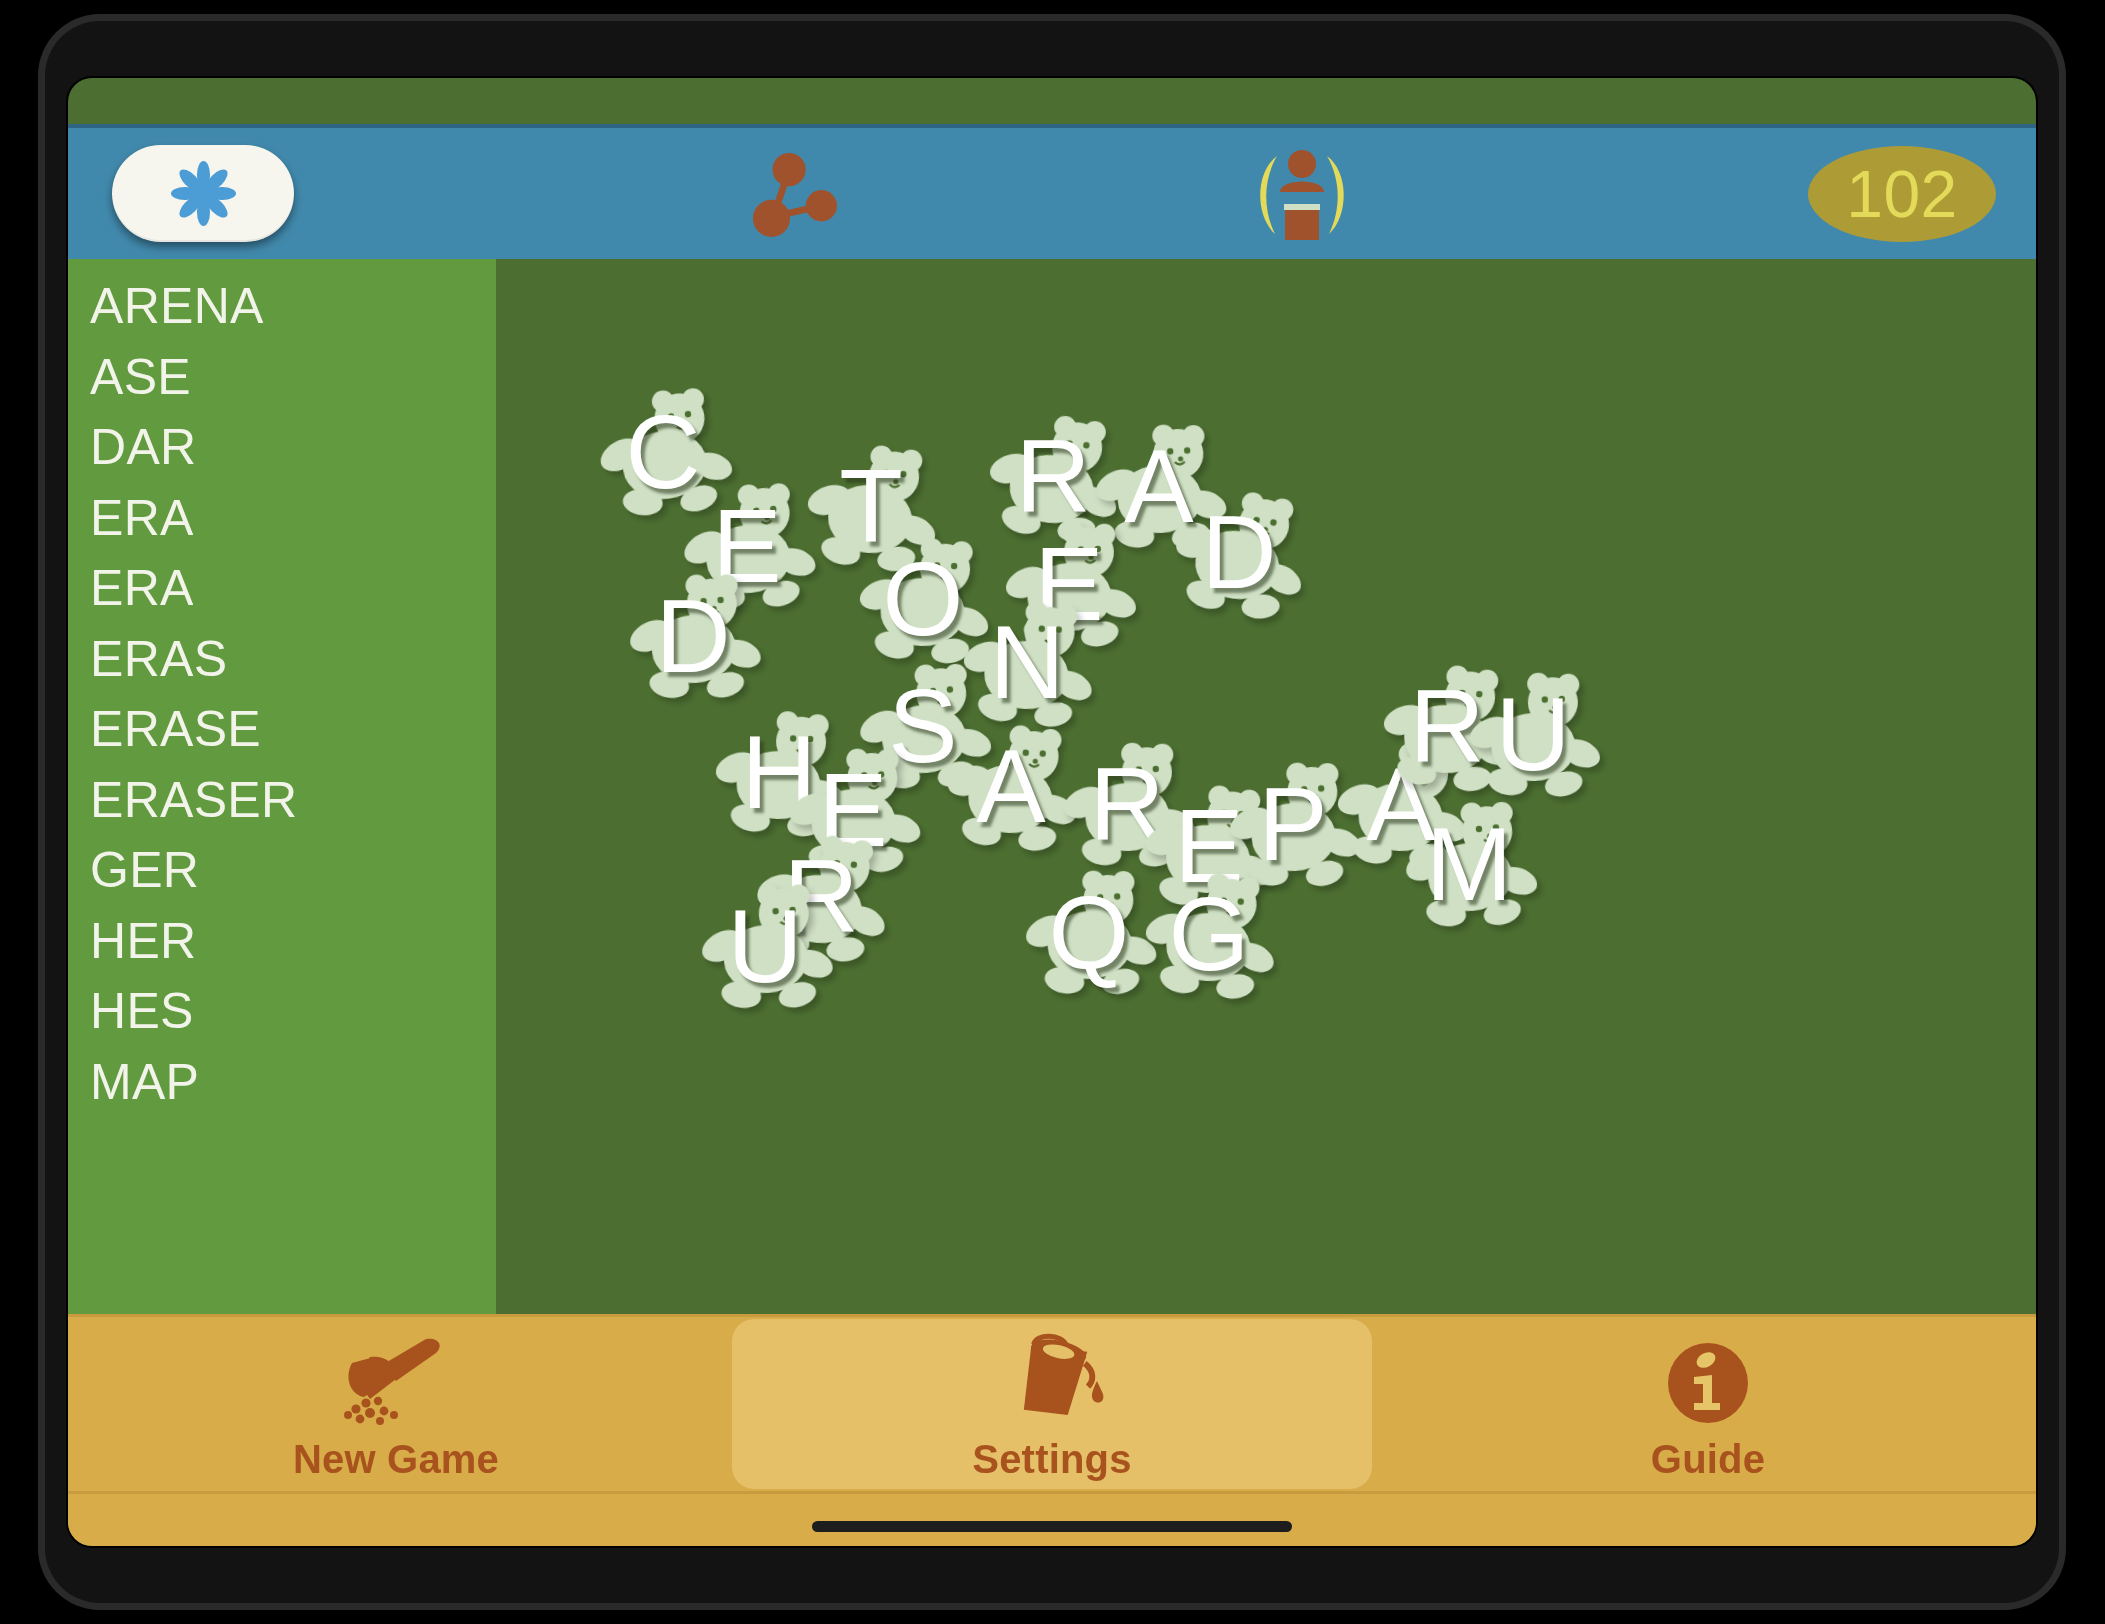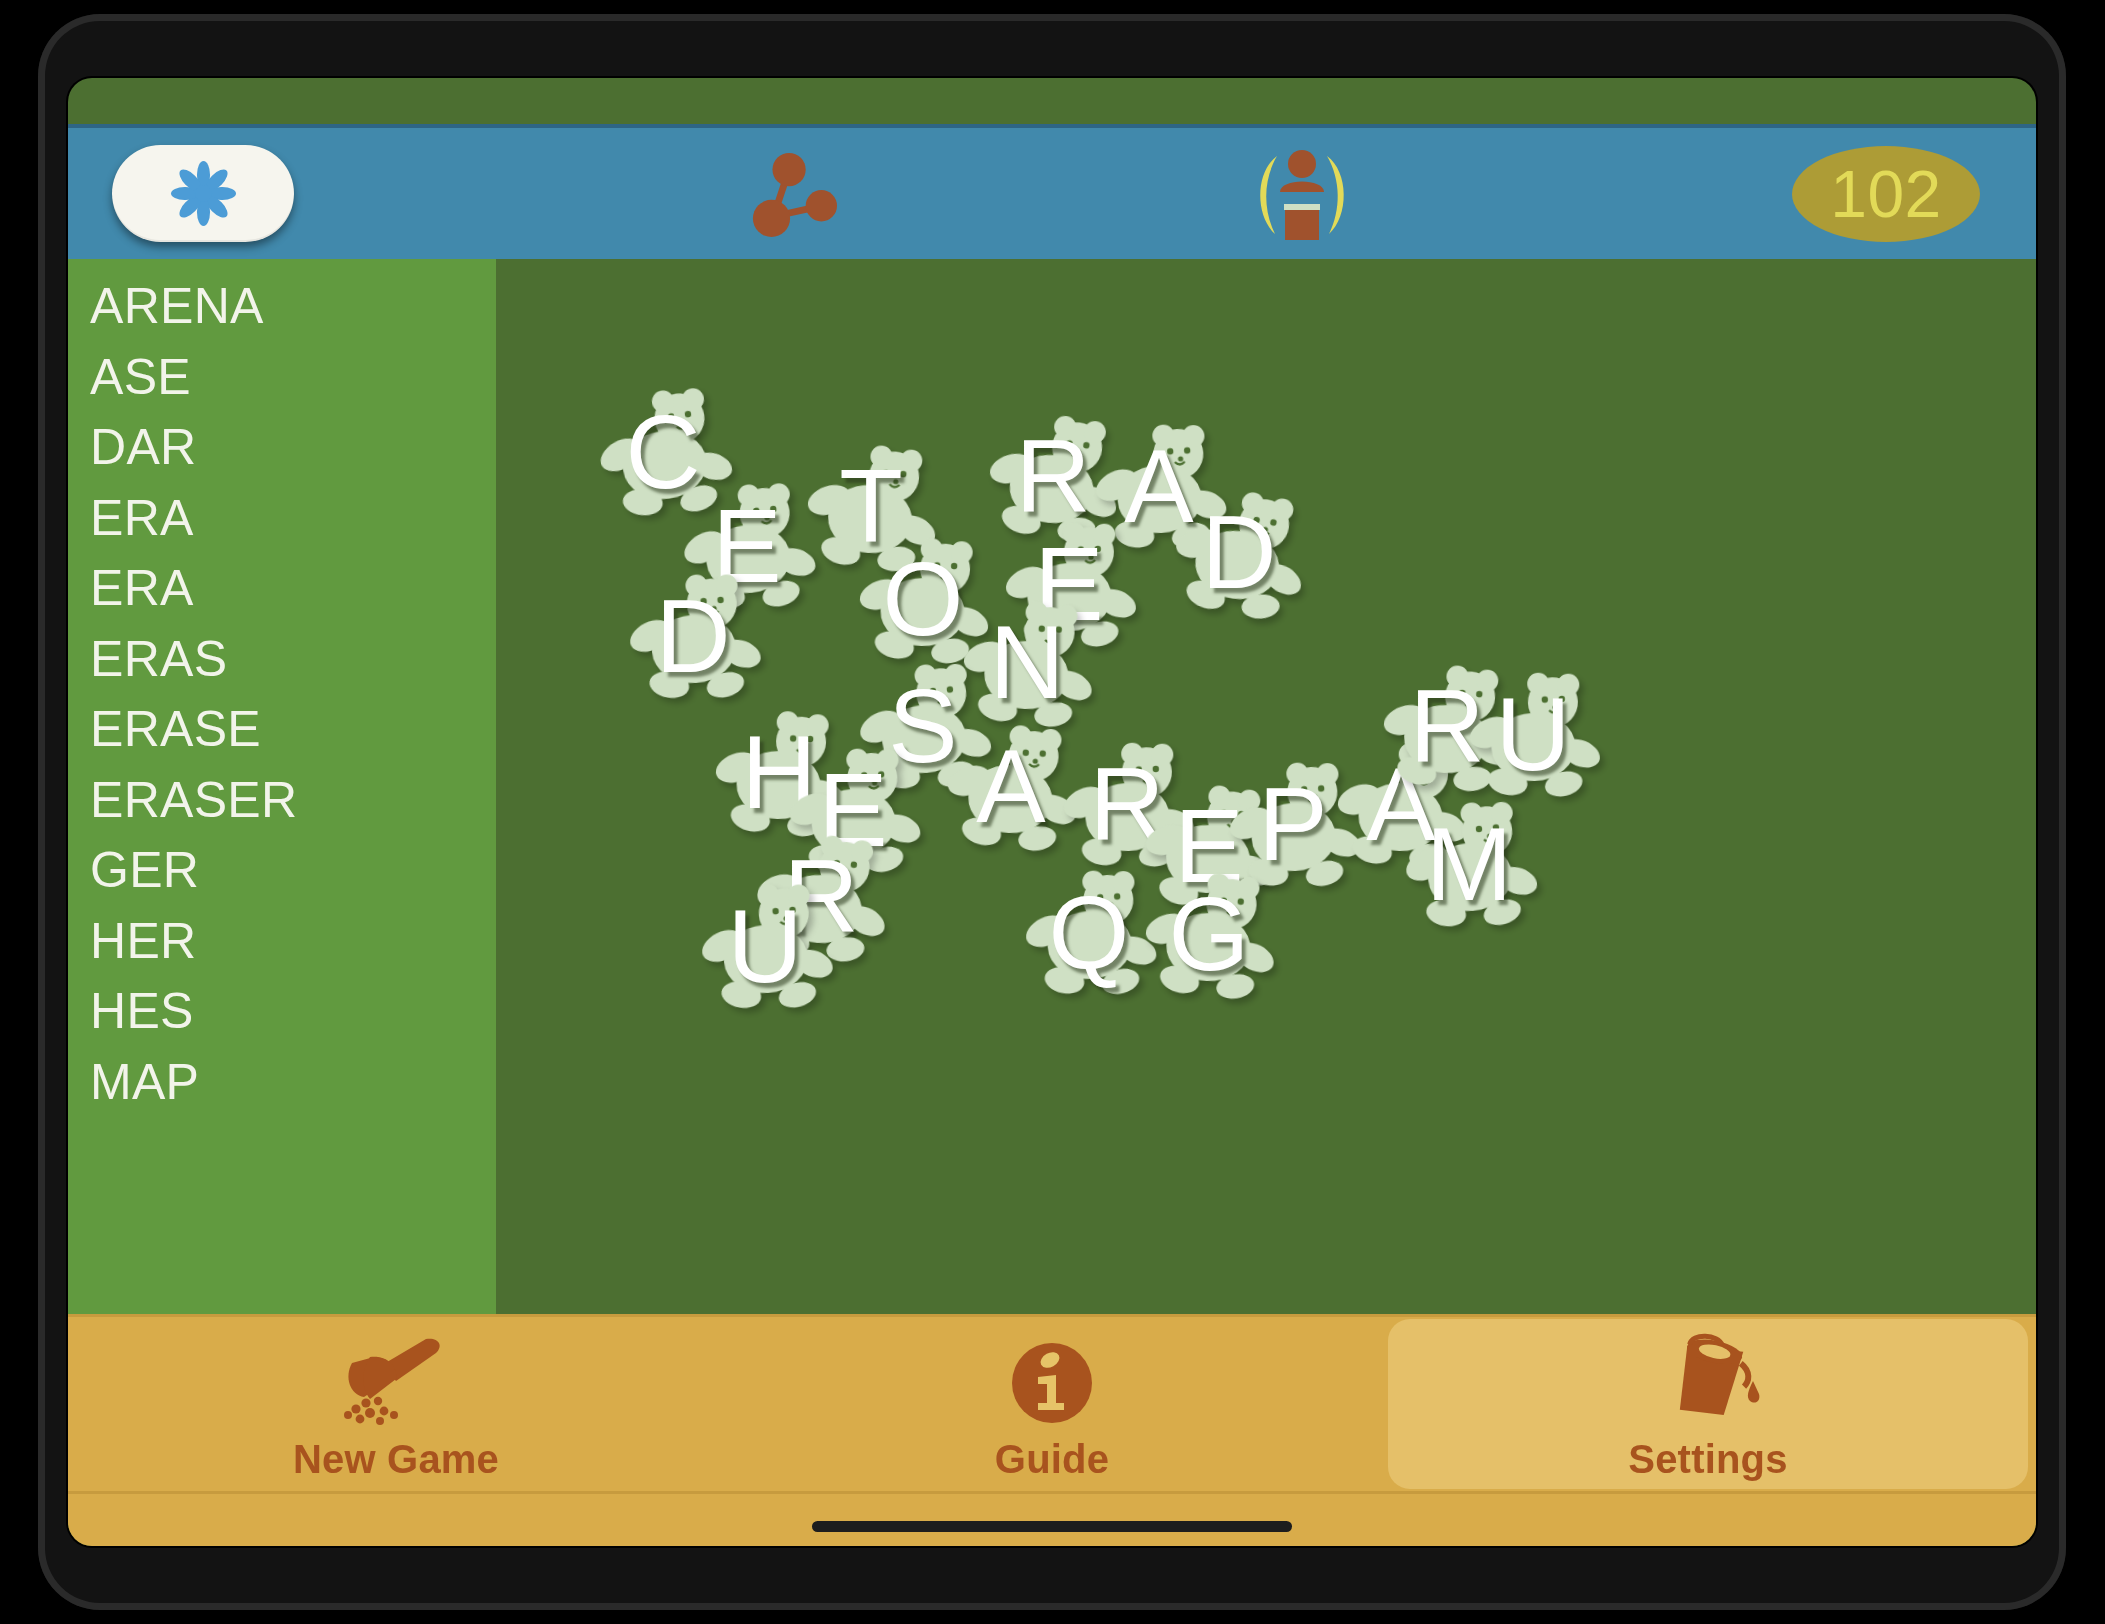--- a/index.html
+++ b/index.html
@@ -76,21 +76,21 @@
   
   #app-header {
     position: absolute; left: 0; top: 46px;
     width: 100%; height: 135px;
     background: #4189AC;
     border-top: 4px solid #2E6585;
     display: flex; align-items: center;
   }
   .hdr-slot { flex: 1; display: flex; align-items: center; justify-content: center; }
   .hdr-slot.first { justify-content: flex-start; padding-left: 44px; flex: 0 0 470px;}
-  .hdr-slot.last  { justify-content: flex-end;  padding-right: 56px; flex: 0 0 480px;}
+  .hdr-slot.last  { justify-content: flex-end;  padding-right: 40px; flex: 0 0 480px;}
 
   
   #flower-btn {
     width: 182px; height: 97px; border-radius: 49px;
     background: #F6F5EE;
     box-shadow: 0 5px 9px rgba(0,0,0,.42), inset 0 -2px 0 rgba(0,0,0,.06);
     display: flex; align-items: center; justify-content: center;
     cursor: pointer; border: none;
   }
   .flower { position: relative; width: 70px; height: 70px; }
@@ -845,46 +845,46 @@
                   <circle cx="64" cy="82" r="4"></circle>
                 <circle cx="18" cy="82" r="4"></circle>
                   <circle cx="30" cy="86" r="4.4"></circle>
                 <circle cx="50" cy="88" r="4"></circle>
               </g>
             </svg>
           </span>
           <span class="tb-label">New Game</span>
         </button>
 
-        <button class="tb-btn">
-          <span class="tb-ico">
-            <svg width="100" height="100" viewBox="0 0 100 100">
-              <circle cx="50" cy="50" r="40" fill="#A8531E"></circle>
-              <ellipse cx="48" cy="27" rx="10" ry="7" transform="rotate(-28 48 27)" fill="#E6C468"></ellipse>
-              <path d="M36 44 L54 42 L54 70 L62 70 L62 77 L36 77 L36 70 L45 70 L45 51 L36 51 Z" fill="#E6C468"></path>
-            </svg>
-          </span>
-          <span class="tb-label">Guide</span>
-        </button>
-
         <button class="tb-btn selected">
           <span class="tb-ico">
             <svg width="112" height="100" viewBox="0 0 112 100">
               <g transform="rotate(12 56 50)">
                 <path d="M28 18 L84 12 L78 78 L34 82 Z" fill="#A8531E"></path>
                 <ellipse cx="56" cy="18" rx="28" ry="11" fill="#A8531E"></ellipse>
                 <ellipse cx="56" cy="18" rx="16" ry="6.5" fill="#E5C069"></ellipse>
                 <path d="M30 16 C30 4 56 0 62 10" stroke="#A8531E" stroke-width="5" fill="none"></path>
                 <path d="M84 24 C96 30 96 40 92 46" stroke="#A8531E" stroke-width="6" fill="none"></path>
               </g>
               <path d="M101 48 C96 58 94 64 98 68 C103 72 109 68 107 61 Z" fill="#A8531E"></path>
             </svg>
           </span>
           <span class="tb-label">Settings</span>
         </button>
 
+        <button class="tb-btn">
+          <span class="tb-ico">
+            <svg width="100" height="100" viewBox="0 0 100 100">
+              <circle cx="50" cy="50" r="40" fill="#A8531E"></circle>
+              <ellipse cx="48" cy="27" rx="10" ry="7" transform="rotate(-28 48 27)" fill="#E6C468"></ellipse>
+              <path d="M36 44 L54 42 L54 70 L62 70 L62 77 L36 77 L36 70 L45 70 L45 51 L36 51 Z" fill="#E6C468"></path>
+            </svg>
+          </span>
+          <span class="tb-label">Guide</span>
+        </button>
+
       </div>
       <div id="bottom-divider"></div>
       <div id="home-indicator"></div>
     </div>
 
   </div>
 </div>
 
 </body></html>

